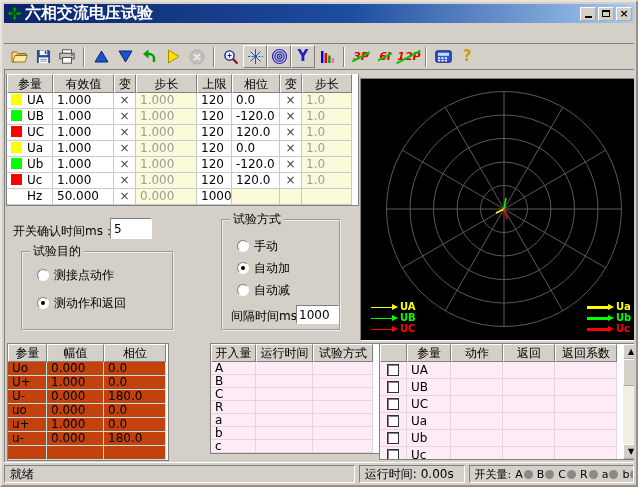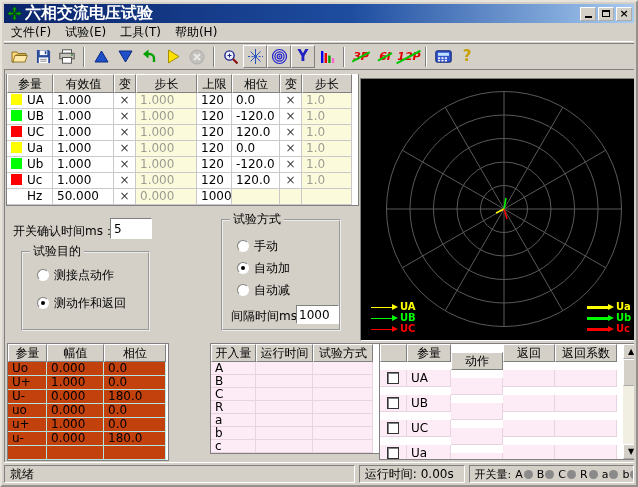--- a/index.html
+++ b/index.html
@@ -83,21 +83,21 @@
   .arr .head { width:0; height:0; border:3px solid transparent; border-right:none;
                border-left:6px solid #fff; }
   .leg-label { font-size:10px; font-weight:bold; line-height:10px; }
 
   
   .confirm-label { position:absolute; left:8px; top:153px; }
   .confirm-input { position:absolute; left:105px; top:148px; width:42px; height:21px;
                    border:1px solid; border-color:#808080 #fff #fff #808080;
                    background:#fff; font:12px "DejaVu Sans",sans-serif; padding:0 3px; }
   .groupbox { position:absolute; border:2px groove #EDEDED; }
-  .gb-purpose { left:16px; top:181px; width:129px; height:80px; }
+  .gb-purpose { left:16px; top:181px; width:153px; height:80px; }
   .gb-mode { left:216px; top:149px; width:120px; height:112px; }
   .gb-title { position:absolute; top:-9px; left:7px; background:#D4D0C8; padding:0 3px;
               line-height:14px; }
   .radio-row { position:absolute; display:flex; align-items:center; gap:5px; height:14px; }
   .radio { width:12px; height:12px; border-radius:50%; background:#fff; flex:0 0 auto;
            border:1px solid; border-color:#808080 #fff #fff #808080; position:relative; }
   .radio.on::after { content:""; position:absolute; left:3px; top:3px; width:4px; height:4px;
                      border-radius:50%; background:#000; }
   .interval-label { position:absolute; left:8px; top:87px; }
   .interval-input { position:absolute; left:73px; top:84px; width:43px; height:19px;
@@ -122,21 +122,21 @@
   .in-table .bc { background:#FDEBF5; border-color:#E8D4E0; height:13px; line-height:12px; }
   .in-table .bhead .bc { background:#D4D0C8; border-color:#FFFFFF #808080 #808080 #FFFFFF; height:18px; line-height:17px; }
   .i0{width:45px;} .i1{width:57px;} .i2{width:60px;}
 
   .res-wrap { position:absolute; left:374px; top:273px; width:261px; height:117px;
               border:1px solid #808080; background:#fff; overflow:hidden; }
   .res-table { width:243px; }
   .res-table .bc { background:#FDEBF5; border-color:#E8D4E0; height:17px; line-height:16px; }
   .res-table .bhead .bc { background:#D4D0C8; border-color:#FFFFFF #808080 #808080 #FFFFFF; height:18px; line-height:17px; }
   .r0{width:27px; display:flex; align-items:center; justify-content:center; padding:0;}
-  .r1{width:44px;} .r2{width:52px;margin-top:8px;} .r3{width:52px;} .r4{width:62px;}
+  .r1{width:44px;} .r2{width:52px;} .r3{width:52px;} .r4{width:62px;}
   .checkbox { width:12px; height:12px; background:#fff; border:1px solid #333;
               box-shadow:inset 1px 1px 0 #808080; }
 
   .scrollbar { position:absolute; right:0; top:0; width:16px; height:115px;
                background:#F1EFE2; }
   .sb-btn { position:absolute; left:0; width:16px; height:15px; background:#D4D0C8;
             border:1px outset #fff; display:flex; align-items:center; justify-content:center;
             font-size:8px; color:#000; }
   .sb-up { top:0; } .sb-down { bottom:0; }
   .sb-thumb { position:absolute; left:0; top:15px; width:16px; height:27px;
@@ -171,26 +171,20 @@
         </span>
       <span class="win-btn">
           <span class="glyph-max"></span>
         </span>
       <span class="win-btn">
           <span class="glyph-close">×</span>
         </span>
     </span>
   </div>
 
-  <div class="menubar">
-    <span class="menu-item">文件(F)</span>
-    <span class="menu-item">试验(E)</span>
-    <span class="menu-item">工具(T)</span>
-    <span class="menu-item">帮助(H)</span>
-  </div>
 
   <div class="toolbar">
     <span class="tb">
         <svg width="17" height="15" viewBox="0 0 17 15">
           <path d="M1 3h5l1 1.5h8V6H5L3 13H1z" fill="#FFD97B" stroke="#7A5B00" stroke-width="0.8"></path>
           <path d="M4 6.5h12.3L14 13H1.8z" fill="#FFE9A8" stroke="#7A5B00" stroke-width="0.8"></path>
         </svg>
       </span>
     <span class="tb">
         <svg width="15" height="15" viewBox="0 0 16 16">

